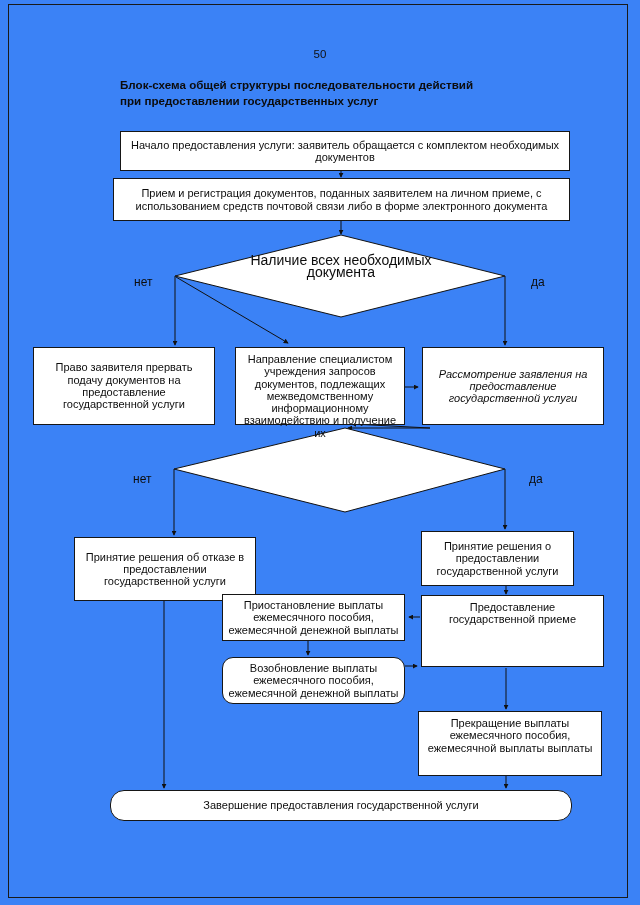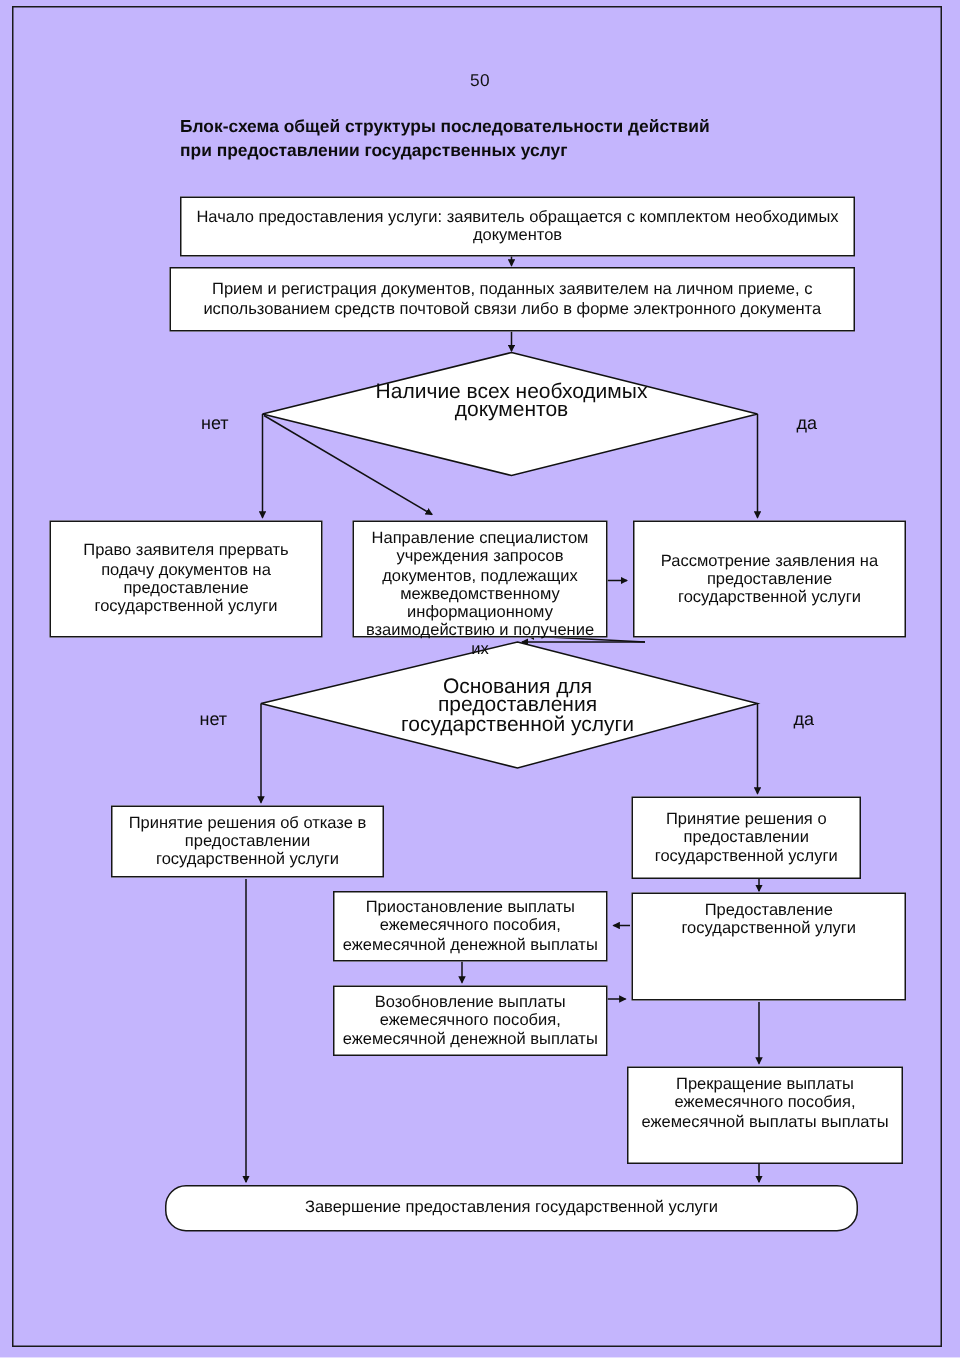--- a/index.html
+++ b/index.html
@@ -7,21 +7,21 @@
     padding: 0;
     background: #ffffff;
   }
   body {
     font-family: "Liberation Sans", sans-serif;
   }
   #page {
     position: relative;
     width: 640px;
     height: 905px;
-    background: #c4b5fd;
+    background: #3b82f6;
     overflow: hidden;
   }
   #page-border {
     position: absolute;
     left: 8px;
     top: 4px;
     width: 620px;
     height: 894px;
     border: 1px solid #1a1a1a;
     box-sizing: border-box;
@@ -150,49 +150,45 @@
 
     </g>
   </svg>
 
   <div class="node" style="left:120px; top:131px; width:450px; height:40px;">Начало предоставления услуги: заявитель обращается с комплектом необходимых документов</div>
 
   <div class="node" style="left:113px; top:178px; width:457px; height:43px;">Прием и регистрация документов, поданных заявителем на личном приеме, с использованием средств почтовой связи либо в форме электронного документа</div>
 
   <div class="diamond-label" style="left:241px; top:254px; width:200px;">
     <div>Наличие всех необходимых</div>
-    <div>документов</div>
+    <div>документа</div>
   </div>
 
   <div class="branch-label" style="left:134px; top:275px;">нет</div>
 
   <div class="branch-label" style="left:531px; top:275px;">да</div>
 
   <div class="node" style="left:33px; top:347px; width:182px; height:78px;">Право заявителя прервать подачу документов на предоставление государственной услуги</div>
 
   <div class="node top-aligned" style="left:235px; top:347px; width:170px; height:78px;">Направление специалистом учреждения запросов документов, подлежащих межведомственному информационному взаимодействию и получение их</div>
 
-  <div class="node" style="left:422px; top:347px; width:182px; height:78px;">Рассмотрение заявления на предоставление государственной услуги</div>
+  <div class="node" style="left:422px; top:347px; width:182px; height:78px;font-style:italic;">Рассмотрение заявления на предоставление государственной услуги</div>
 
-  <div class="diamond-label" style="left:245px; top:451px; width:200px;">
-    <div>Основания для предоставления</div>
-    <div>государственной услуги</div>
-  </div>
 
   <div class="branch-label" style="left:133px; top:472px;">нет</div>
 
   <div class="branch-label" style="left:529px; top:472px;">да</div>
 
-  <div class="node" style="left:74px; top:537px; width:182px; height:48px;">Принятие решения об отказе в предоставлении государственной услуги</div>
+  <div class="node" style="left:74px; top:537px; width:182px; height:64px;">Принятие решения об отказе в предоставлении государственной услуги</div>
 
   <div class="node" style="left:421px; top:531px; width:153px; height:55px;">Принятие решения о предоставлении государственной услуги</div>
 
-  <div class="node top-aligned" style="left:421px; top:595px; width:183px; height:72px;">Предоставление государственной улуги</div>
+  <div class="node top-aligned" style="left:421px; top:595px; width:183px; height:72px;">Предоставление государственной приеме</div>
 
   <div class="node" style="left:222px; top:594px; width:183px; height:47px;">Приостановление выплаты ежемесячного пособия, ежемесячной денежной выплаты</div>
 
-  <div class="node" style="left:222px; top:657px; width:183px; height:47px;">Возобновление выплаты ежемесячного пособия, ежемесячной денежной выплаты</div>
+  <div class="node" style="left:222px; top:657px; width:183px; height:47px;border-radius:11px;">Возобновление выплаты ежемесячного пособия, ежемесячной денежной выплаты</div>
 
   <div class="node top-aligned" style="left:418px; top:711px; width:184px; height:65px;">Прекращение выплаты ежемесячного пособия, ежемесячной выплаты выплаты</div>
 
   <div class="node terminator" style="left:110px; top:790px; width:462px; height:31px;">Завершение предоставления государственной услуги</div>
 
 </div>
 
 </body></html>

